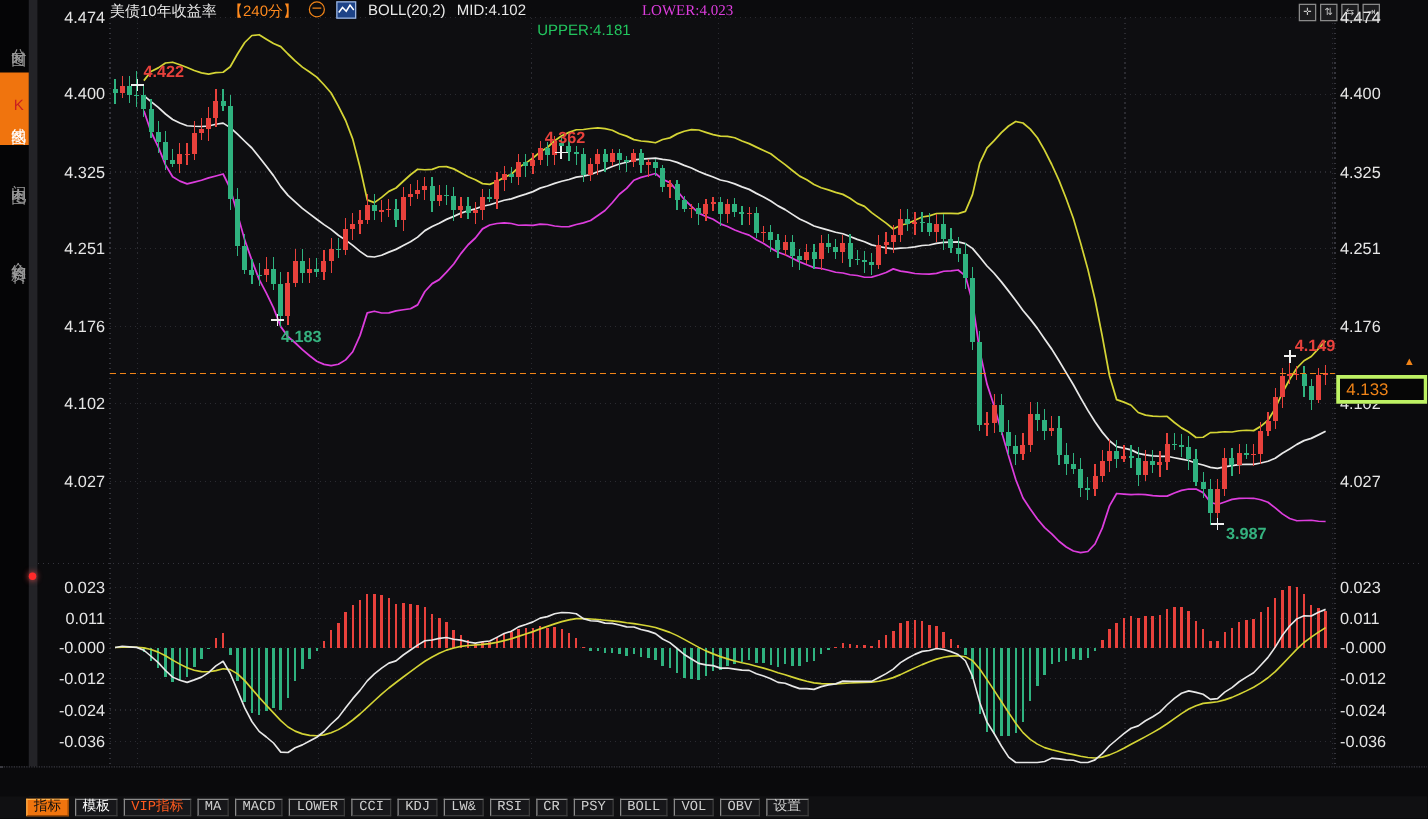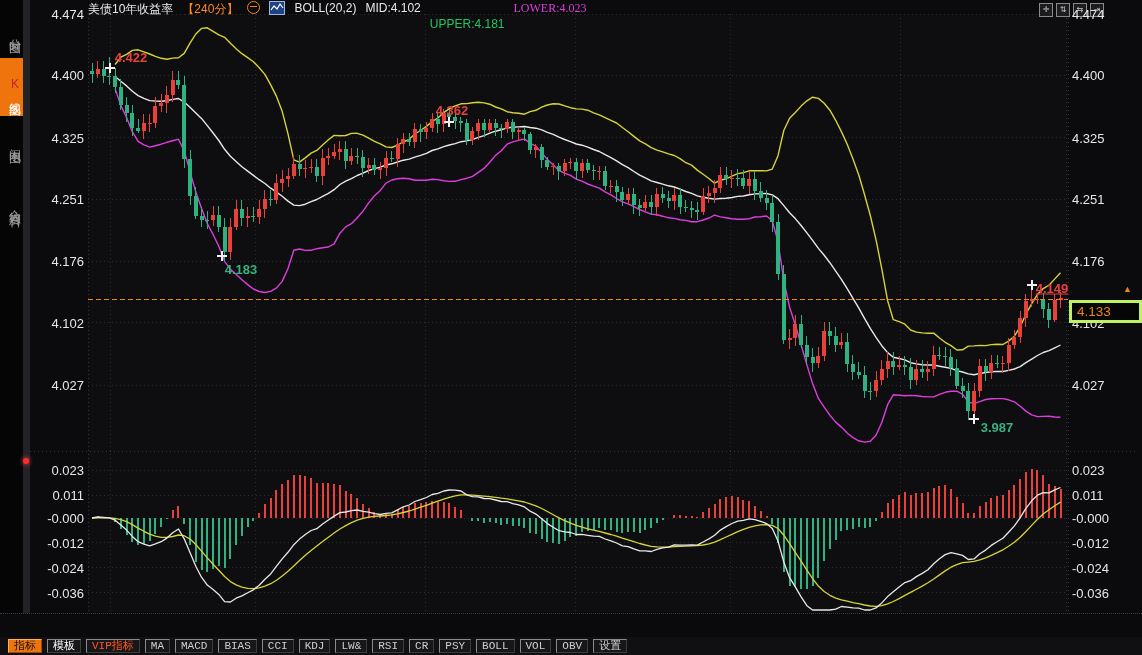--- a/index.html
+++ b/index.html
@@ -38,21 +38,21 @@
   .anno{position:absolute;font-size:13px;font-weight:bold;transform:translate(-50%,-50%);white-space:nowrap;}
   
   .price-tag{position:absolute;left:1069px;top:300px;width:62px;height:17px;border:3px solid #bef264;
              background:#060606;color:#f08418;font-size:13.5px;line-height:17px;padding-left:5px;}
   .tag-arrow{position:absolute;left:1123px;top:285px;color:#f08418;font-size:9px;line-height:9px;text-align:center;}
   
   .xaxis-row{position:absolute;left:0;top:613px;width:1142px;height:23px;background:#0a0a0c;
              border-top:1px dotted #3a3a40;}
   
   .toolbar{position:absolute;left:0;top:637px;width:1142px;height:18px;background:#101012;display:flex;
-           align-items:center;gap:5px;padding-left:8px;box-sizing:border-box;}
+           align-items:center;gap:5px;padding-left:21px;box-sizing:border-box;}
   .tb-btn{font-family:"Liberation Mono","DejaVu Sans Mono",monospace;font-size:11px;color:#cfcfcf;
           background:#17171a;border:1px solid;border-color:#8a8a8a #3c3c3c #3c3c3c #8a8a8a;
           padding:0 5px;height:14px;line-height:13px;cursor:pointer;white-space:nowrap;}
   .tb-btn.active{background:#f0740e;color:#101010;border-color:#ffb34d #9c4a05 #9c4a05 #ffb34d;}
   .tb-btn.vip{color:#ff5a1e;}
   .tb-btn.bright{color:#ffffff;}
   
   .watermark{position:absolute;left:1002px;top:594px;font-size:40px;font-weight:bold;color:#f7f7f7;
              letter-spacing:1px;text-shadow:0 0 3px rgba(0,0,0,.9),0 0 1px #000;z-index:9;}
   svg{position:absolute;left:0;top:0;}
@@ -679,40 +679,40 @@
       <span class="ax ax-right" style="top: 567.992px;">-0.024</span>
       <span class="ax ax-right" style="top: 592.988px;">-0.036</span>
     </div>
 
 
   <div id="annotations">
       <div class="anno" style="left: 131px; top: 57px; color: rgb(232, 65, 60);">4.422</div>
       <div class="anno" style="left: 452px; top: 110px; color: rgb(232, 65, 60);">4.362</div>
       <div class="anno" style="left: 241px; top: 269px; color: rgb(53, 178, 127);">4.183</div>
       <div class="anno" style="left: 997px; top: 427px; color: rgb(53, 178, 127);">3.987</div>
-      <div class="anno" style="left: 1052px; top: 288px; color: rgb(232, 65, 60); text-decoration: underline;">4.149</div>
+      <div class="anno" style="left: 1052px; top: 276px; color: rgb(232, 65, 60);">4.149</div>
     </div>
 
   <div class="price-tag">
     <span>4.133</span>
   </div>
   <div class="tag-arrow">▲</div>
 
   <div class="xaxis-row">
 
     <div id="date-labels"></div>
   </div>
 
   <div class="toolbar" id="toolbar">
       <button class="tb-btn active">指标</button>
       <button class="tb-btn bright">模板</button>
       <button class="tb-btn vip">VIP指标</button>
       <button class="tb-btn">MA</button>
       <button class="tb-btn">MACD</button>
-      <button class="tb-btn">BIAS</button>
+      <button class="tb-btn">LOWER</button>
       <button class="tb-btn">CCI</button>
       <button class="tb-btn">KDJ</button>
       <button class="tb-btn">LW&amp;</button>
       <button class="tb-btn">RSI</button>
       <button class="tb-btn">CR</button>
       <button class="tb-btn">PSY</button>
       <button class="tb-btn">BOLL</button>
       <button class="tb-btn">VOL</button>
       <button class="tb-btn">OBV</button>
       <button class="tb-btn">设置</button>

